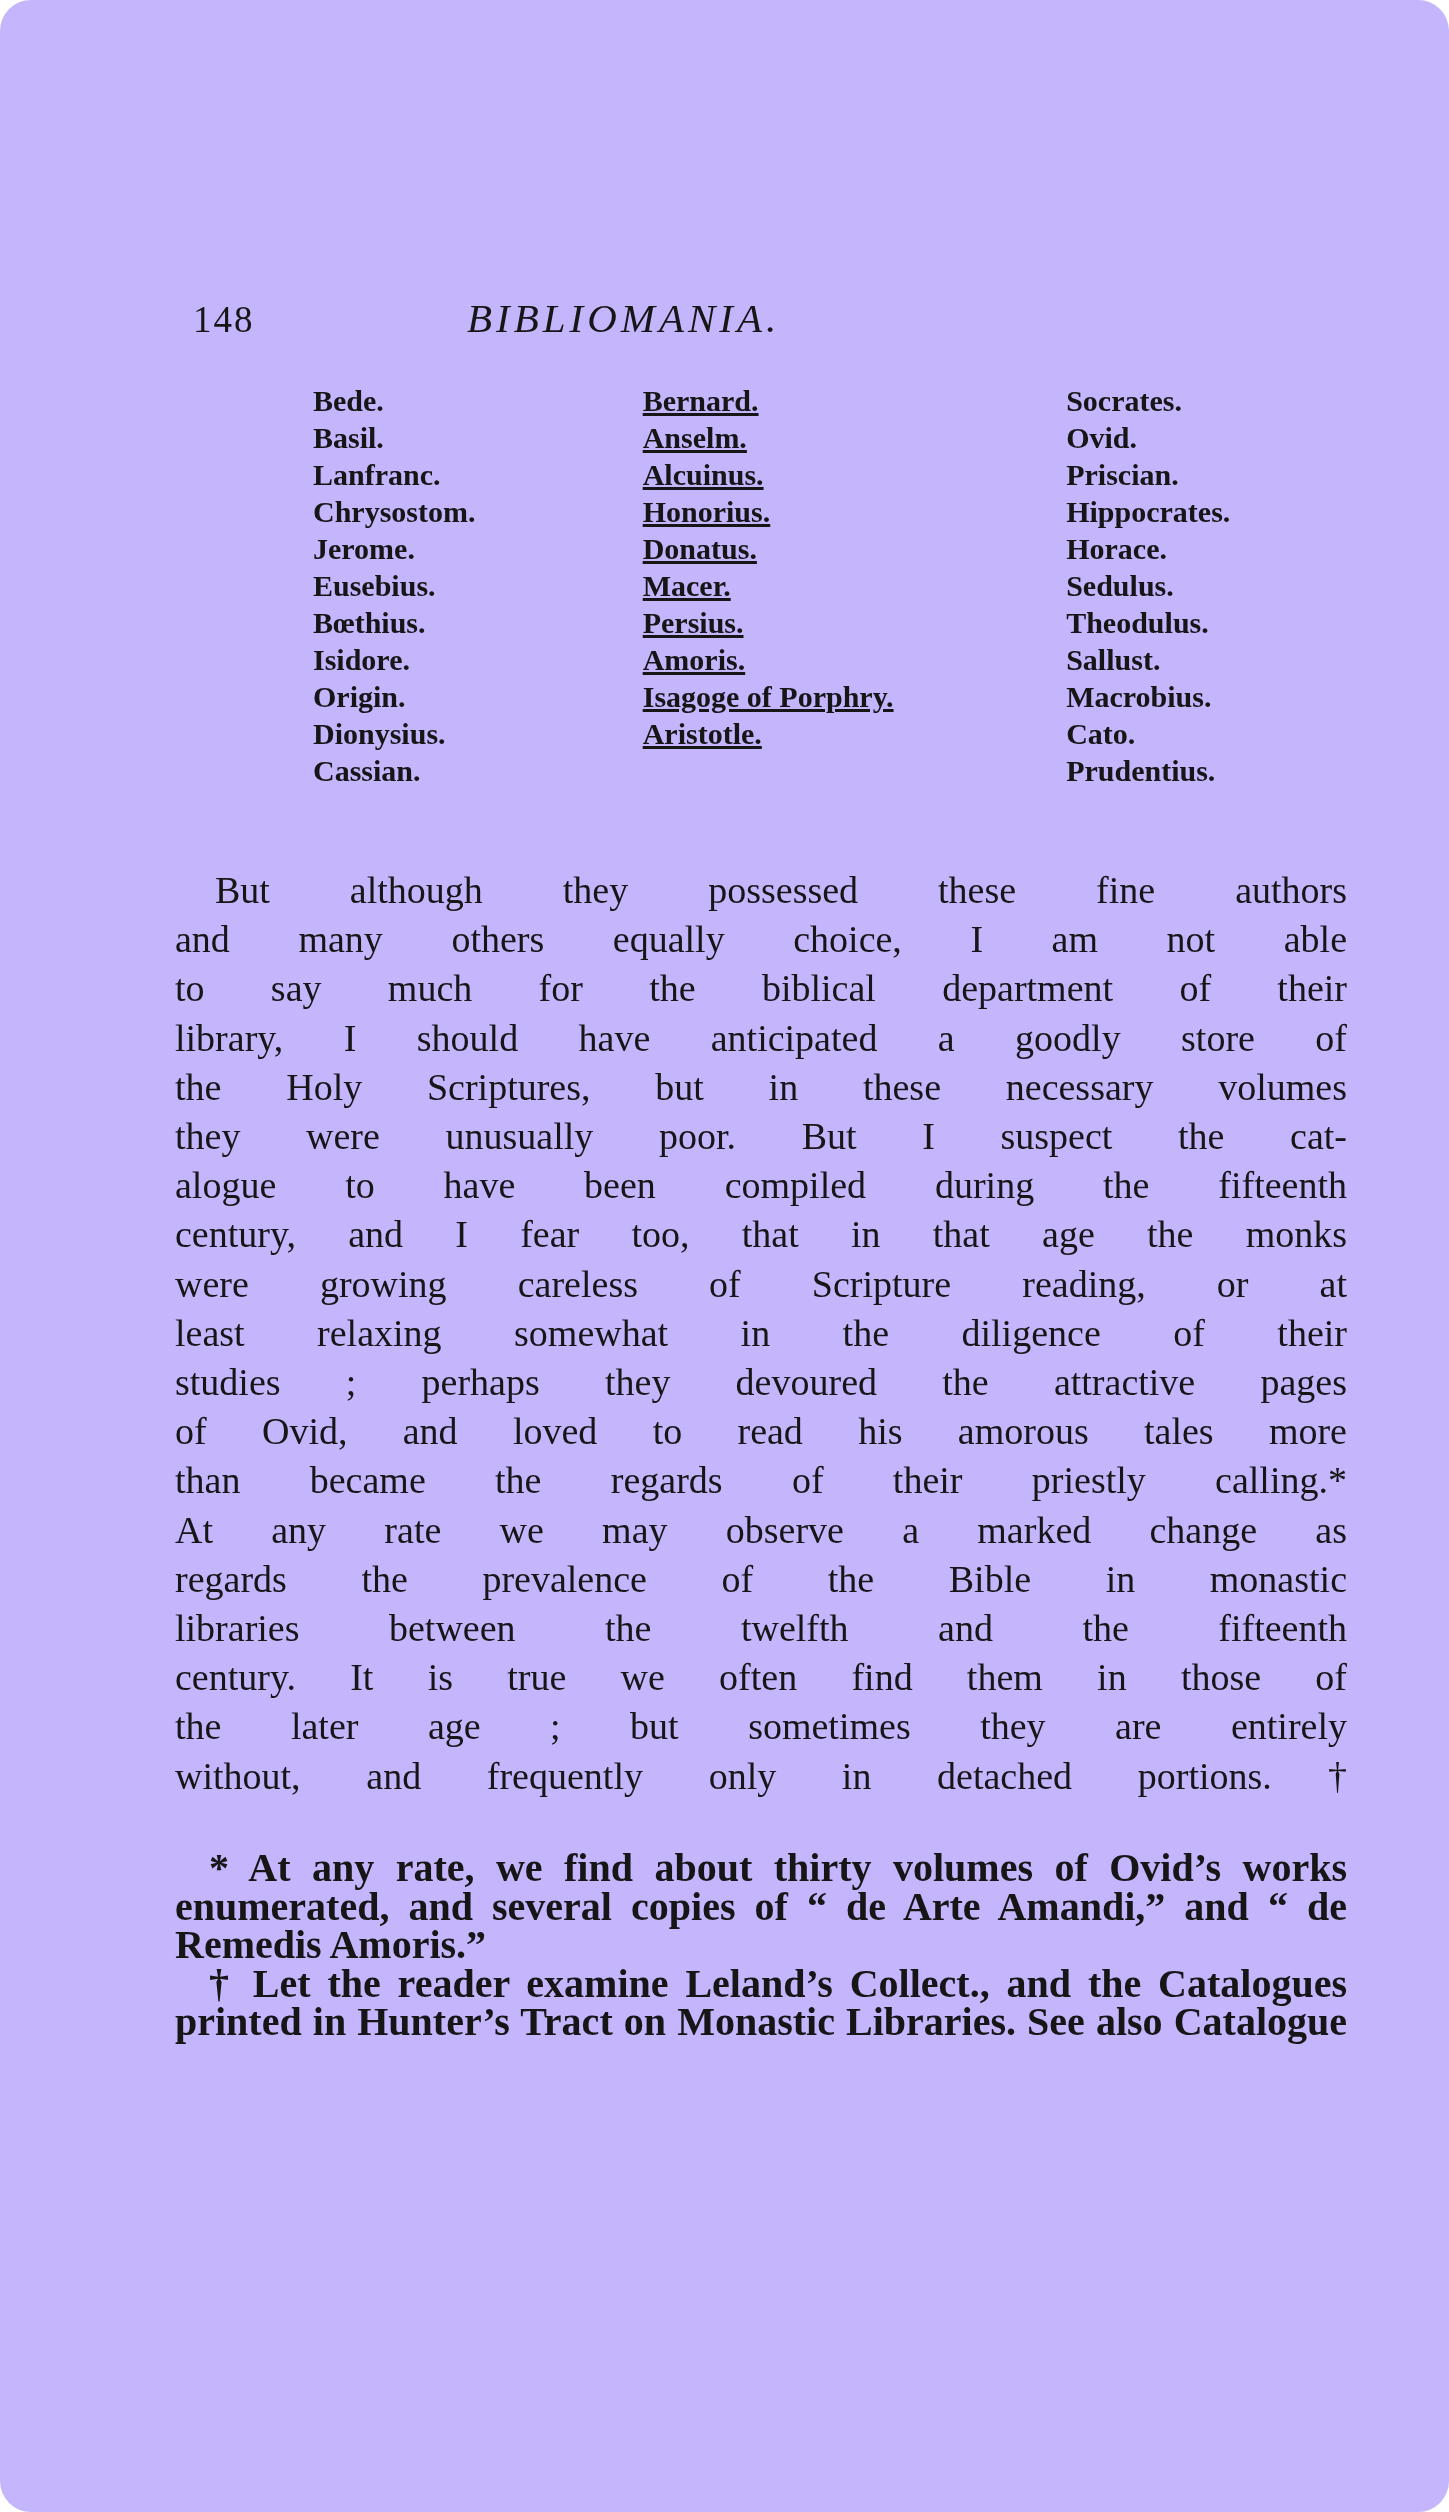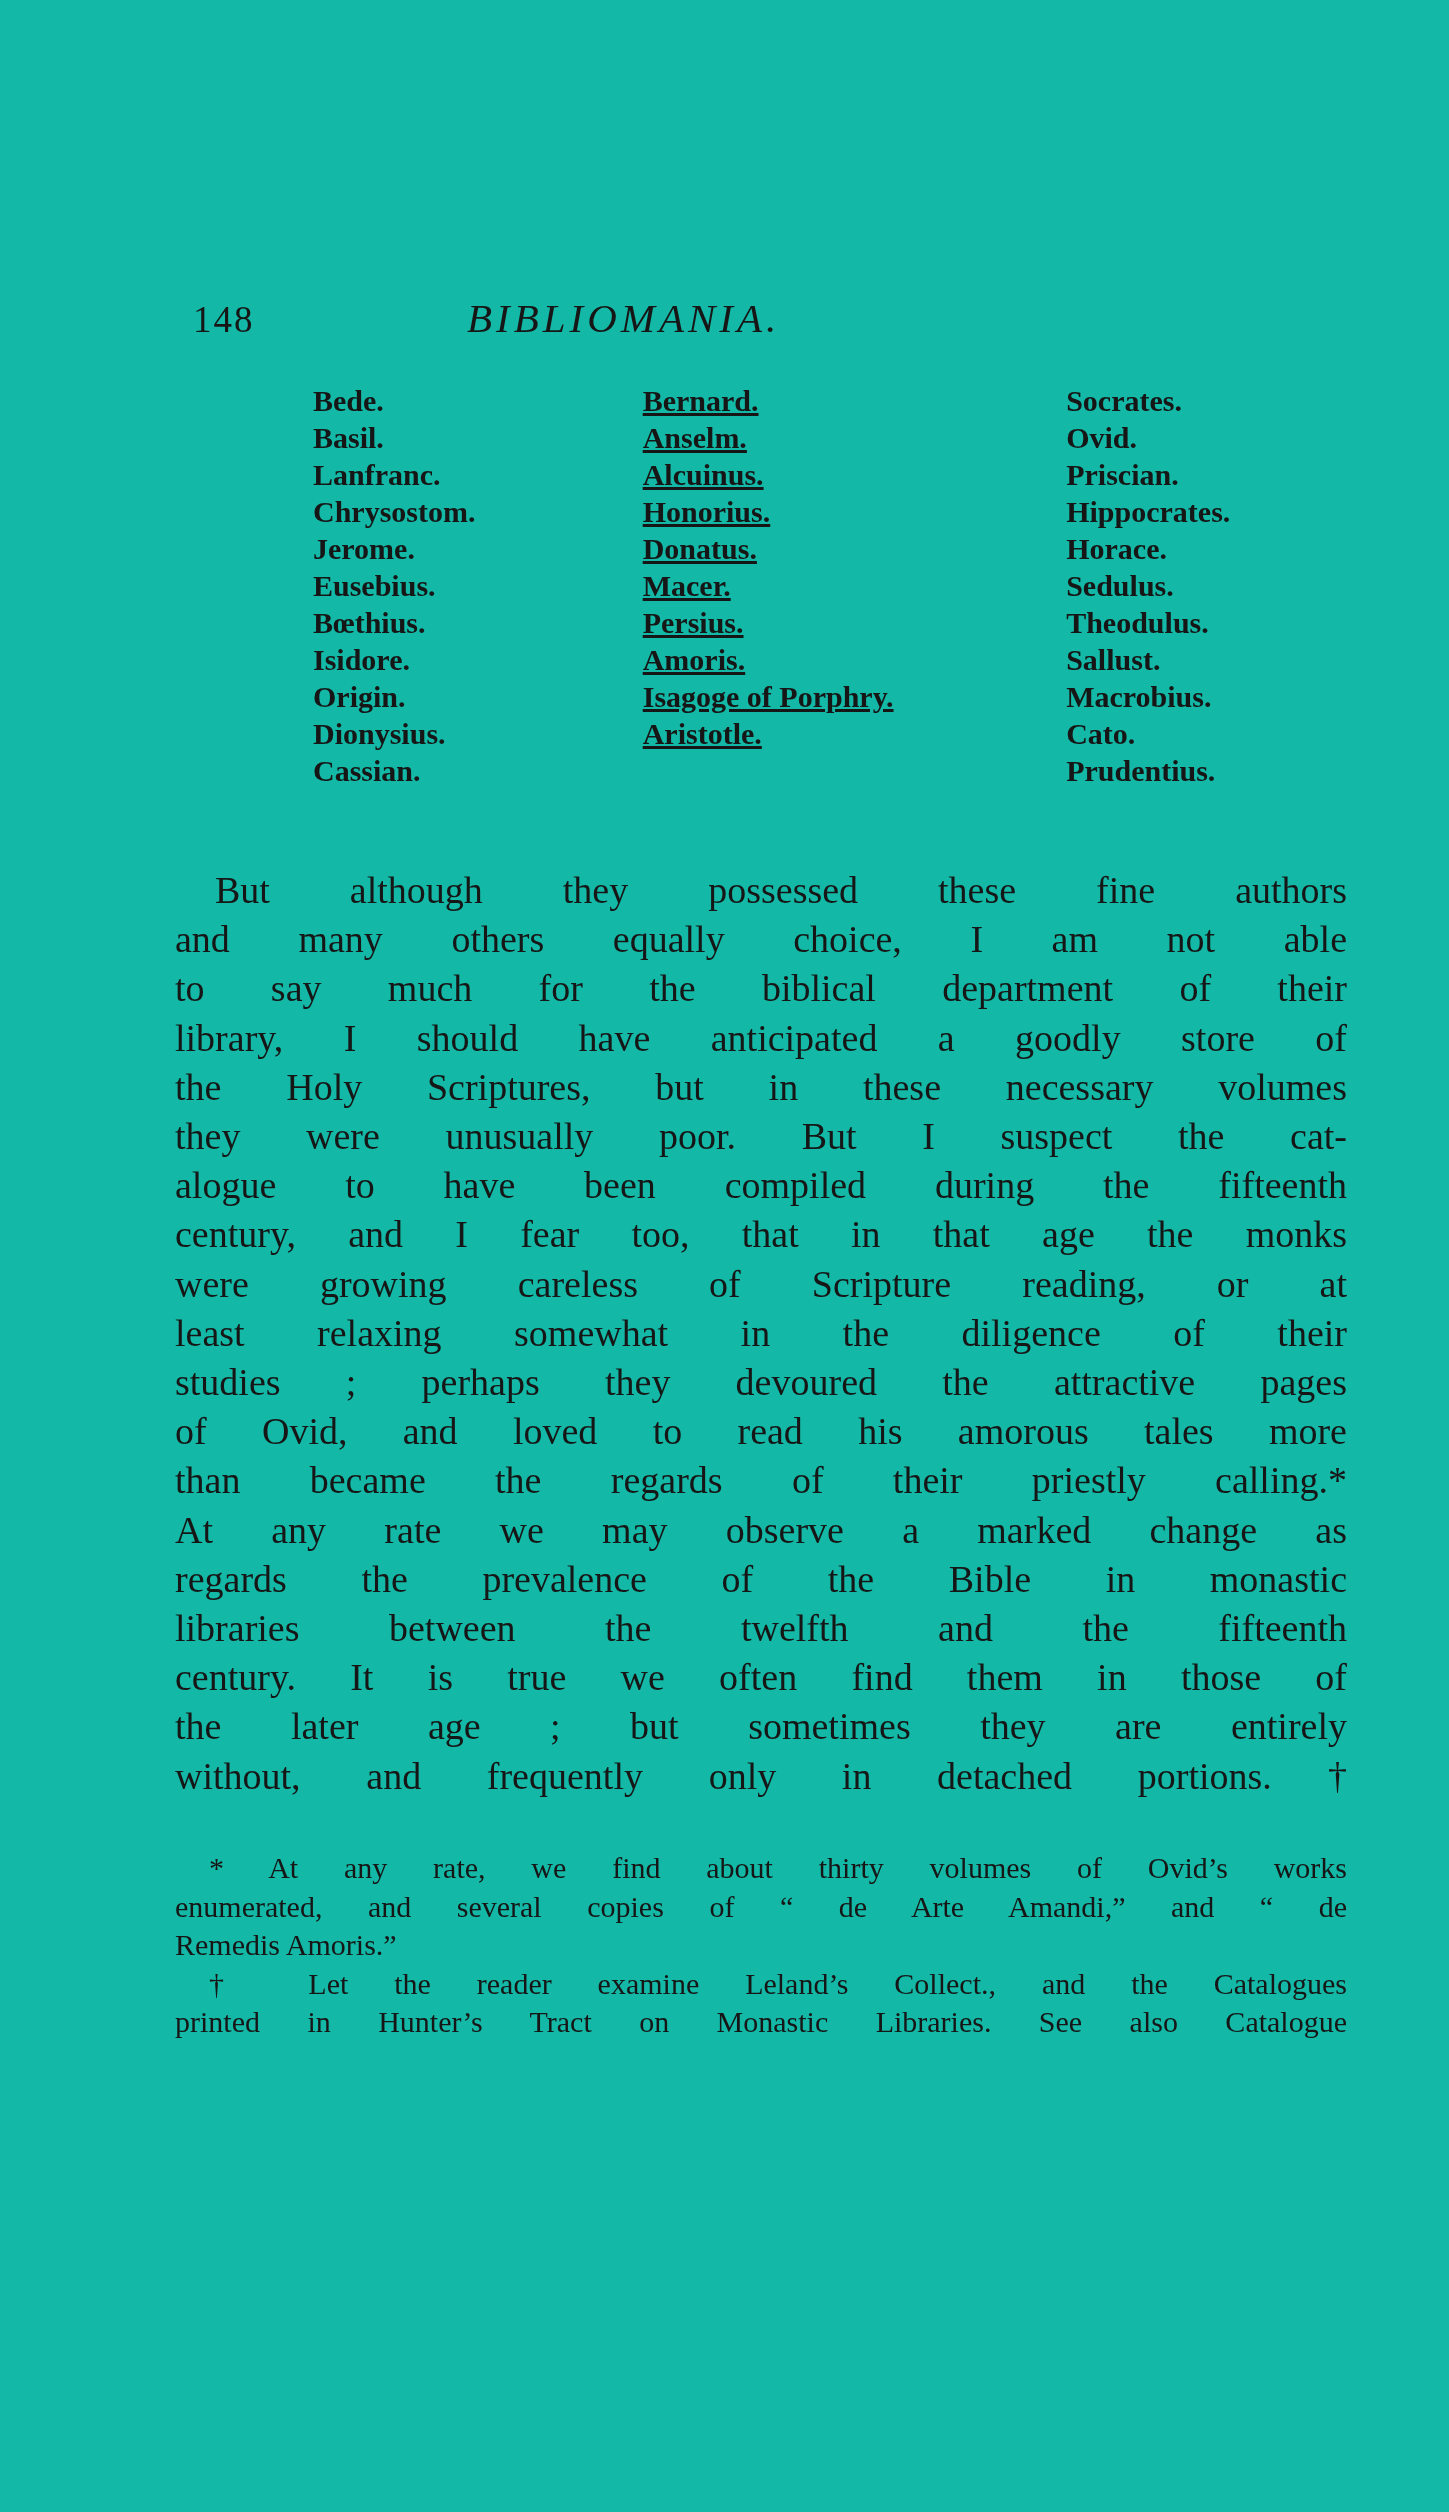--- a/index.html
+++ b/index.html
@@ -4,24 +4,25 @@
 <style>
   html, body {
     margin: 0;
     padding: 0;
     background: #ffffff;
   }
   .page {
     position: relative;
     width: 1449px;
     height: 2512px;
-    background: #14b8a6;
+    background: #c4b5fd;
     font-family: "Liberation Serif", "DejaVu Serif", serif;
     color: #161616;
     overflow: hidden;
+    border-radius: 31px;
   }
   .header {
     position: absolute;
     top: 294px;
     left: 175px;
     width: 1172px;
     height: 56px;
   }
   .page-number {
     position: absolute;
@@ -64,23 +65,23 @@
   .bline {
     text-align: justify;
     text-align-last: justify;
   }
   .bline.indent { padding-left: 40px; }
   .footnotes {
     position: absolute;
     top: 1849px;
     left: 175px;
     width: 1172px;
-    font-size: 30px;
+    font-size: 40px;
     line-height: 38.5px;
-    font-weight: normal;
+    font-weight: bold;
   }
   .fline {
     text-align: justify;
     text-align-last: justify;
   }
   .fline.indent { padding-left: 34px; }
   .fline.last { text-align-last: left; }
 </style>
 </head>
 <body>

